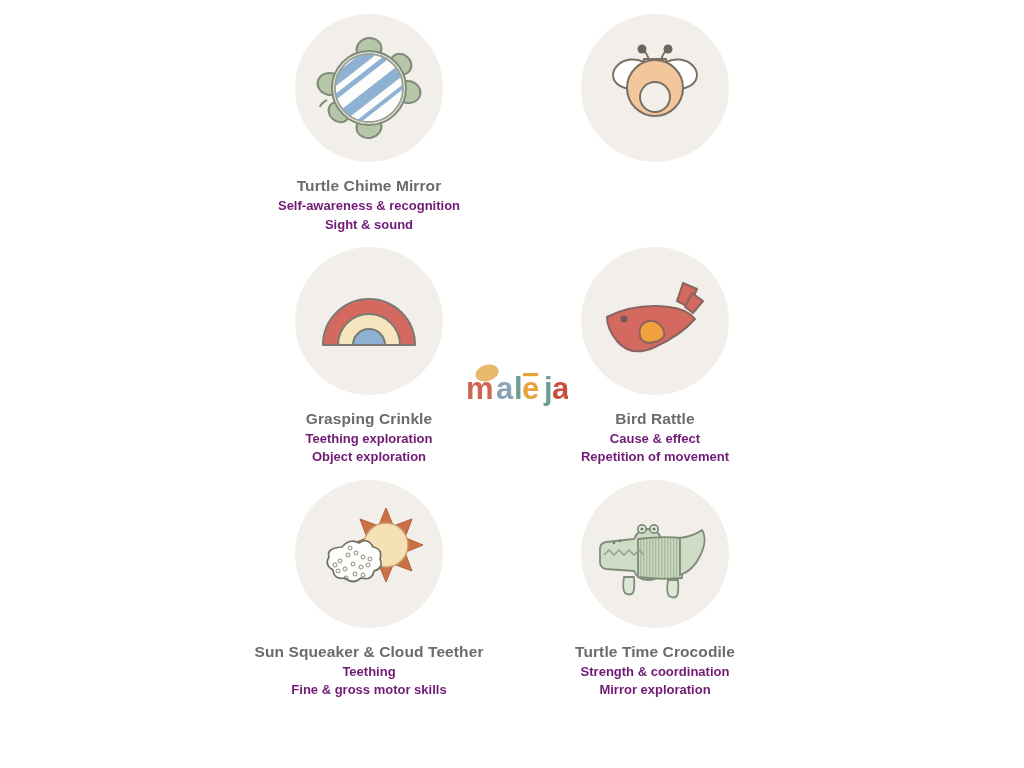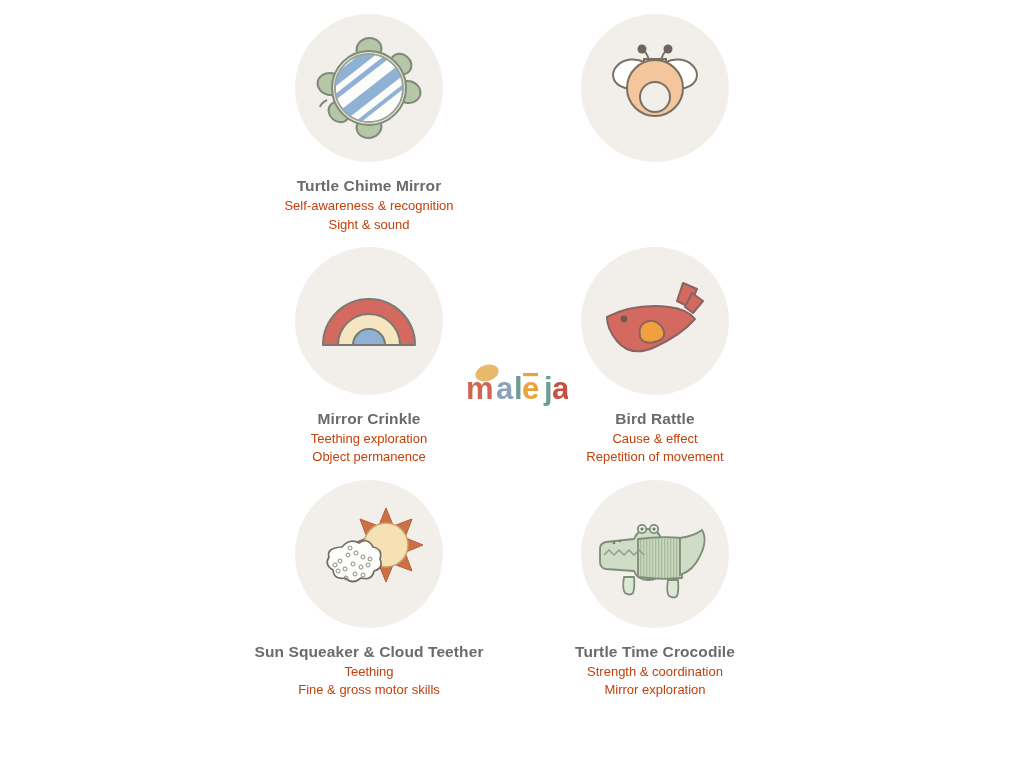--- a/index.html
+++ b/index.html
@@ -61,22 +61,22 @@
   }
   .title {
     font-size: 15.5px;
     font-weight: bold;
     color: #6b6b6b;
     letter-spacing: .1px;
     white-space: nowrap;
   }
   .sub {
     font-size: 13px;
-    font-weight: normal;
-    color: #c2410c;
+    font-weight: bold;
+    color: #701a75;
     white-space: nowrap;
     margin-top: 1px;
   }
 
   
   .logo {
     position: absolute;
     left: 463px;
     top: 355px;
     width: 106px;
@@ -163,23 +163,23 @@
             <g stroke="#7a7a72" stroke-width="2" stroke-linejoin="round">
               <path d="M12 82 a46 46 0 0 1 92 0 z" fill="#d4695f"></path>
               <path d="M27 82 a31 31 0 0 1 62 0 z" fill="#f6e6c0"></path>
               <path d="M42 82 a16 16 0 0 1 32 0 z" fill="#8fb2d4"></path>
               <path d="M12 82 h92" fill="none"></path>
             </g>
           </svg>
         </span>
       </div>
       <div class="caption">
-        <div class="title">Mirror Crinkle</div>
+        <div class="title">Grasping Crinkle</div>
         <div class="sub">Teething exploration</div>
-        <div class="sub">Object permanence</div>
+        <div class="sub">Object exploration</div>
       </div>
     </div>
 
     <div class="cell">
       <div class="disc">
         <span>
           <svg width="116" height="116" viewBox="0 0 116 116">
             <g stroke="#8a6460" stroke-width="2" stroke-linejoin="round">
               <path d="M86 20 L100 26 L92 44 L80 38 Z" fill="#d4695f"></path>
               <path d="M95 30 L106 38 L96 50 L88 44 Z" fill="#d4695f"></path>

